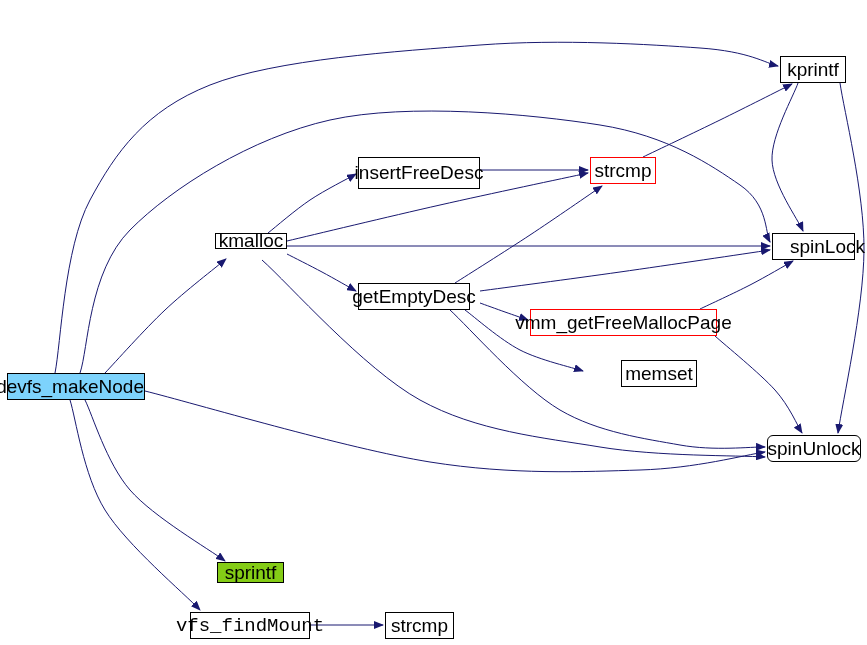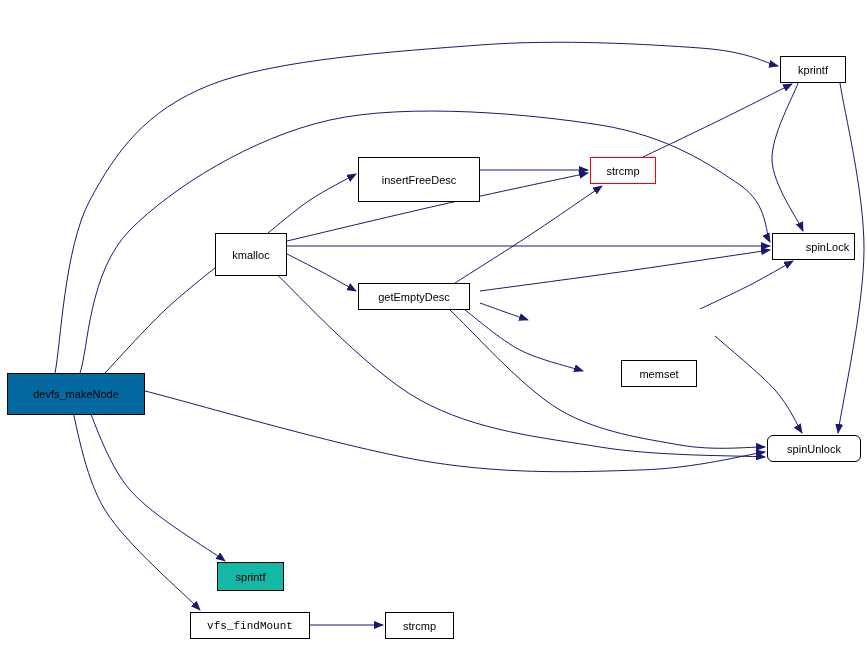--- a/index.html
+++ b/index.html
@@ -23,21 +23,21 @@
     height: 645px;
   }
   .node {
     position: absolute;
     box-sizing: border-box;
     border: 1px solid #000000;
     background: #ffffff;
     display: flex;
     align-items: center;
     justify-content: center;
-    font-size: 11px;
+    font-size: 19px;
     color: #000000;
     white-space: nowrap;
     cursor: pointer;
   }
   .node .lbl {
     pointer-events: none;
   }
 </style>
 </head>
 <body>
@@ -67,48 +67,51 @@
       <path d="M 480 303 C 484.1666666666667 304.5, 497 309.1666666666667, 505 312 C 513 314.8333333333333, 524.1666666666666 318.6666666666667, 528 320 " fill="none" stroke="#191970" stroke-width="1" marker-end="url(#arrow)"></path>
       <path d="M 465 310 C 474.1666666666667 316.6666666666667, 500.3333333333333 339.8333333333333, 520 350 C 539.6666666666666 360.1666666666667, 572.5 367.5, 583 371 " fill="none" stroke="#191970" stroke-width="1" marker-end="url(#arrow)"></path>
       <path d="M 450 310 C 468.3333333333333 326.6666666666667, 521.6666666666666 387.5, 560 410 C 598.3333333333334 432.5, 645.8333333333334 438.8333333333333, 680 445 C 714.1666666666666 451.1666666666667, 750.8333333333334 446.6666666666667, 765 447 " fill="none" stroke="#191970" stroke-width="1" marker-end="url(#arrow)"></path>
       <path d="M 700 309 C 708.3333333333334 305, 734.5 293, 750 285 C 765.5 277, 785.8333333333334 265, 793 261 " fill="none" stroke="#191970" stroke-width="1" marker-end="url(#arrow)"></path>
       <path d="M 715 336 C 725 345, 760.5 373.8333333333333, 775 390 C 789.5 406.1666666666667, 797.5 425.8333333333333, 802 433 " fill="none" stroke="#191970" stroke-width="1" marker-end="url(#arrow)"></path>
       <path d="M 798 83 C 793.6666666666666 95.83333333333333, 771.1666666666666 135.33333333333334, 772 160 C 772.8333333333334 184.66666666666666, 797.8333333333334 219.16666666666666, 803 231 " fill="none" stroke="#191970" stroke-width="1" marker-end="url(#arrow)"></path>
       <path d="M 840 83 C 844 110.83333333333333, 864.3333333333334 191.66666666666666, 864 250 C 863.6666666666666 308.3333333333333, 842.3333333333334 402.5, 838 433 " fill="none" stroke="#191970" stroke-width="1" marker-end="url(#arrow)"></path>
       <path d="M 310 625 L 383 625" fill="none" stroke="#191970" stroke-width="1" marker-end="url(#arrow)"></path>
     </svg>
 
-  <div class="node" style="left: 7px; top: 373px; width: 138px; height: 42px; background: #0369a1; border-color: rgb(0, 0, 0);">
+  <div class="node" style="left: 7px; top: 373px; width: 138px; height: 27px; background: #7dd3fc; border-color: rgb(0, 0, 0); justify-content: flex-end;">
       <span class="lbl">devfs_makeNode</span>
     </div>
-  <div class="node" style="left: 215px; top: 233px; width: 72px; height: 43px; background: rgb(255, 255, 255); border-color: rgb(0, 0, 0);">
+  <div class="node" style="left: 215px; top: 233px; width: 72px; height: 16px; background: rgb(255, 255, 255); border-color: rgb(0, 0, 0);">
       <span class="lbl">kmalloc</span>
     </div>
-  <div class="node" style="left: 358px; top: 157px; width: 122px; height: 45px; background: rgb(255, 255, 255); border-color: rgb(0, 0, 0);">
+  <div class="node" style="left: 358px; top: 157px; width: 122px; height: 32px; background: rgb(255, 255, 255); border-color: rgb(0, 0, 0);">
       <span class="lbl">insertFreeDesc</span>
     </div>
   <div class="node" style="left: 590px; top: 157px; width: 66px; height: 27px; background: rgb(255, 255, 255); border-color: rgb(255, 0, 0);">
       <span class="lbl">strcmp</span>
     </div>
   <div class="node" style="left: 780px; top: 56px; width: 66px; height: 27px; background: rgb(255, 255, 255); border-color: rgb(0, 0, 0);">
       <span class="lbl">kprintf</span>
     </div>
   <div class="node" style="left: 772px; top: 233px; width: 83px; height: 27px; background: rgb(255, 255, 255); border-color: rgb(0, 0, 0); padding-left: 28px;">
       <span class="lbl">spinLock</span>
     </div>
   <div class="node" style="left: 358px; top: 283px; width: 112px; height: 27px; background: rgb(255, 255, 255); border-color: rgb(0, 0, 0);">
       <span class="lbl">getEmptyDesc</span>
     </div>
+  <div class="node" style="left: 530px; top: 309px; width: 187px; height: 27px; background: rgb(255, 255, 255); border-color: rgb(255, 0, 0);">
+      <span class="lbl">vmm_getFreeMallocPage</span>
+    </div>
   <div class="node" style="left: 585px; top: 360px; width: 76px; height: 27px; background: rgb(255, 255, 255); border-color: rgb(0, 0, 0); margin-left: 36px;">
       <span class="lbl">memset</span>
     </div>
   <div class="node" style="left: 767px; top: 435px; width: 94px; height: 27px; background: rgb(255, 255, 255); border-color: rgb(0, 0, 0); border-radius: 6px;">
       <span class="lbl">spinUnlock</span>
     </div>
-  <div class="node" style="left: 217px; top: 562px; width: 67px; height: 29px; background: #14b8a6; border-color: rgb(0, 0, 0);">
+  <div class="node" style="left: 217px; top: 562px; width: 67px; height: 21px; background: #84cc16; border-color: rgb(0, 0, 0);">
       <span class="lbl">sprintf</span>
     </div>
   <div class="node" style="left: 190px; top: 612px; width: 120px; height: 27px; background: rgb(255, 255, 255); border-color: rgb(0, 0, 0); font-family: Liberation Mono, monospace;">
       <span class="lbl">vfs_findMount</span>
     </div>
   <div class="node" style="left: 385px; top: 612px; width: 69px; height: 27px; background: rgb(255, 255, 255); border-color: rgb(0, 0, 0);">
       <span class="lbl">strcmp</span>
     </div>
 </div>
 

